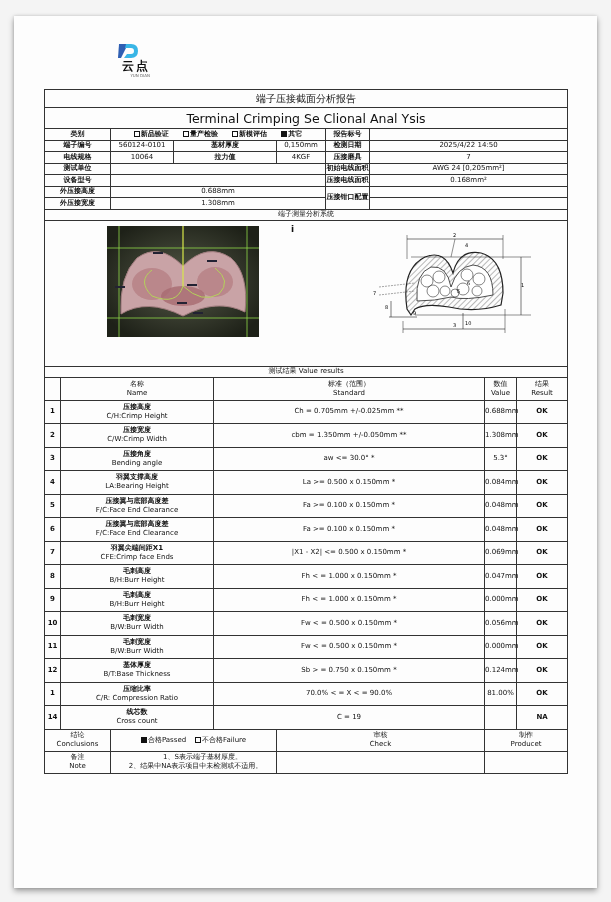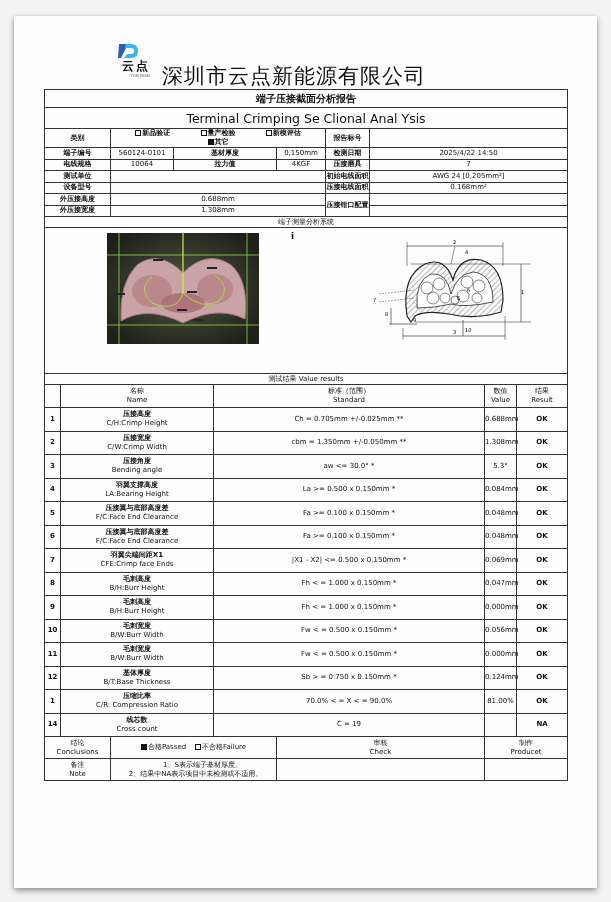--- a/index.html
+++ b/index.html
@@ -14,56 +14,55 @@
   .header { position: absolute; left: 100px; top: 42px; width: 340px; height: 48px; }
   .logo { position: absolute; left: 6px; top: 0; width: 44px; height: 44px; text-align: right; }
   .logo svg { display: block; margin: 0 auto; }
   .logo .logo-cn { font-size: 12px; font-weight: bold; line-height: 13px; letter-spacing: 2px; }
   .logo .logo-en { font-size: 4px; color: #666; line-height: 5px; }
   .company { position: absolute; left: 62px; top: 20px; font-size: 21px; letter-spacing: 1px; color: #111; white-space: nowrap;
     font-family: "DejaVu Serif", serif; font-weight: normal; }
 
   table.report { position: absolute; left: 44px; top: 89px; width: 523px; border-collapse: collapse; table-layout: fixed; }
   table.report td { border: 1px solid #333; padding: 0; text-align: center; vertical-align: middle; font-size: 7px; line-height: 9px; }
-  .t-cn { font-size: 10px !important; height: 17px; font-weight: bold; }
+  .t-cn { font-size: 10px !important; height: 17px; font-weight: normal; }
   .t-en { font-size: 12.5px !important; height: 20px; }
   .lbl { font-weight: bold; }
   .r-info td { height: 10.5px; font-size: 7px; }
   .sec { font-weight: normal; height: 10px; font-size: 7px; }
   .img-row td { height: 145px; }
   .img-wrap { position: relative; height: 145px; }
   .photo { position: absolute; left: 62px; top: 5px; width: 152px; height: 111px; background: #2a2d22; overflow: hidden; }
   .diagram { position: absolute; left: 310px; top: 8px; width: 176px; height: 108px; }
   .marker-i { position: absolute; left: 246px; top: 4px; font-size: 9px; font-weight: bold; }
   .rh td { height: 22px; font-size: 7px; }
   .rr td { height: 22.5px; font-size: 7px; }
   .num { font-size: 7.5px; font-weight: bold; }
   .ok { font-weight: bold; margin-left: 48px; }
   .foot td { height: 21px; font-size: 7px; }
   .check { display: inline-block; width: 4px; height: 4px; border: 0.6px solid #111; margin-right: 1px; vertical-align: middle; }
   .check.on { background: #111; }
   .name-cn { font-weight: bold; }
-  .cat-opts span { margin: 0 14px; white-space: nowrap; }
+  .cat-opts span { margin: 0 6px; white-space: nowrap; }
   .note-txt { text-align: left; padding-left: 4px !important; }
 </style>
 </head>
 <body>
 
 <div class="sheet"></div>
 
 <div class="header">
   <div class="logo">
     <svg width="22" height="18" viewBox="0 0 22 18">
       <path d="M2 2 L11 2 L4 16 L1 16 Z" fill="#2f5fb3"></path>
       <path d="M9 2 L14 2 Q21 2 21 9 Q21 16 14 16 L7 16 L10 12 L14 12 Q17 12 17 9 Q17 6 14 6 L8 6 Z" fill="#39b6e6"></path>
     </svg>
     <div class="logo-cn">云点</div>
     <div class="logo-en">YUN DIAN</div>
   </div>
-  <div class="company">深圳市云点新能源有限公司</div>
 </div>
 
 <table class="report">
   <colgroup>
     <col style="width:16px">
       <col style="width:50px">
       <col style="width:63px">
       <col style="width:40px">
       <col style="width:63px">
       <col style="width:49px">

